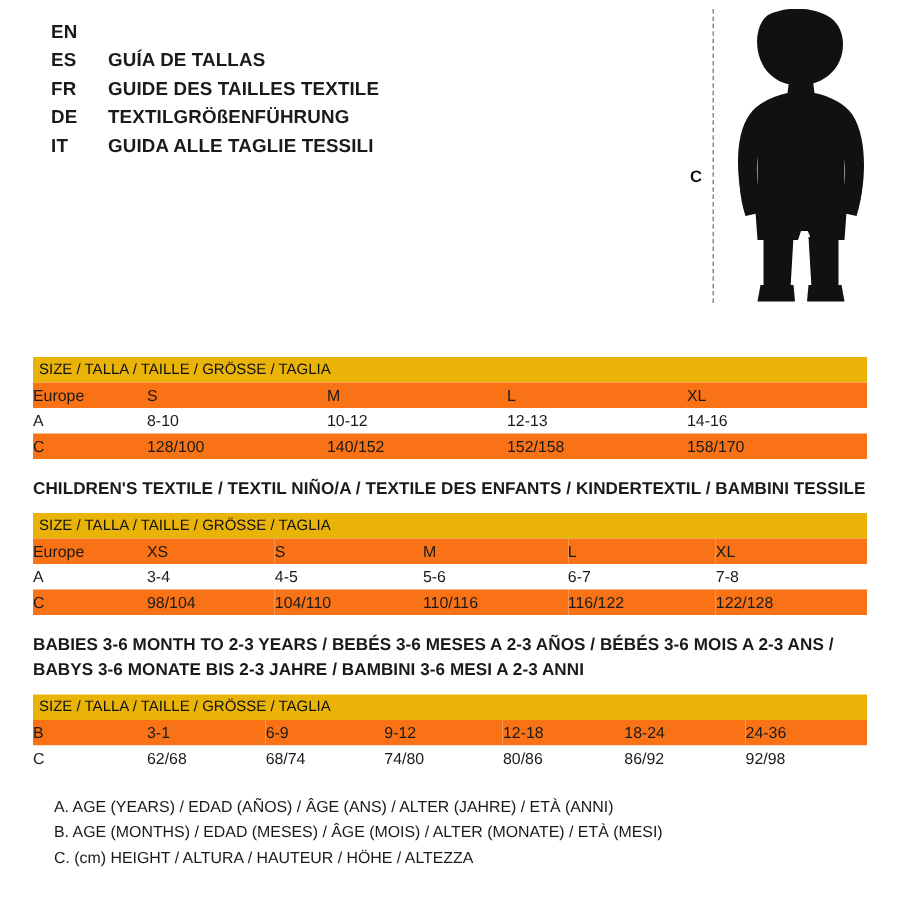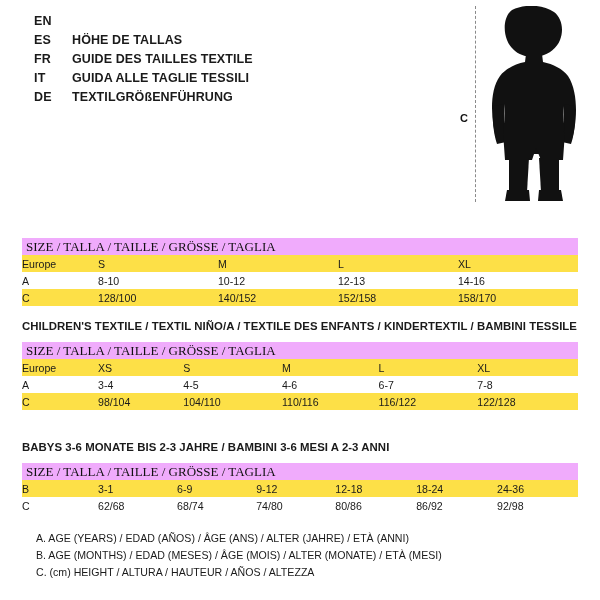--- a/index.html
+++ b/index.html
@@ -95,31 +95,30 @@
     border-collapse: collapse;
     font-size: 10.6px;
     width: 556px;
   }
   table.size-table td {
     padding: 0;
     height: 17px;
     vertical-align: middle;
   }
   .hdr-row td {
-    background: #f0abfc;
+    background: #eab308;
     font-weight: normal;
     color: #111;
-    font-size: 13px;
-    font-family: Liberation Serif, serif;
+    font-size: 10px;
   }
   .hdr-row td.hdr-label {
     padding-left: 4px;
   }
   .row-shade td {
-    background: #fde047;
+    background: #f97316;
   }
   .row-plain td {
     background: #ffffff;
   }
   .cell-key {
     padding-left: 4px;
     width: 76px;
   }
 
   
@@ -139,33 +138,33 @@
 <body>
 
 <div class="page">
 
   <div class="lang-block">
     <div class="lang-row">
       <div class="lang-code">EN</div>
     </div>
     <div class="lang-row">
       <div class="lang-code">ES</div>
-      <div class="lang-text">HÖHE DE TALLAS</div>
+      <div class="lang-text">GUÍA DE TALLAS</div>
     </div>
     <div class="lang-row">
       <div class="lang-code">FR</div>
       <div class="lang-text">GUIDE DES TAILLES TEXTILE</div>
     </div>
     <div class="lang-row">
+      <div class="lang-code">DE</div>
+      <div class="lang-text">TEXTILGRÖßENFÜHRUNG</div>
+    </div>
+    <div class="lang-row">
       <div class="lang-code">IT</div>
       <div class="lang-text">GUIDA ALLE TAGLIE TESSILI</div>
-    </div>
-    <div class="lang-row">
-      <div class="lang-code">DE</div>
-      <div class="lang-text">TEXTILGRÖßENFÜHRUNG</div>
     </div>
   </div>
 
   <div class="figure-wrap">
     <div class="dashed-line"></div>
     <div class="c-label">C</div>
     <svg class="silhouette" width="110" height="200" viewBox="0 0 110 200">
 
       <path fill="#111111" d="M33 4 C45 -2 63 -2 75 6 C83 12 85 24 81 34 C78 42 70 48 62 50 L46 50 C38 48 31 42 28 34 C24 24 25 10 33 4 Z"></path>
 
@@ -224,35 +223,36 @@
       <td>XS</td>
       <td>S</td>
       <td>M</td>
       <td>L</td>
       <td>XL</td>
     </tr>
     <tr class="row-plain">
       <td class="cell-key">A</td>
       <td>3-4</td>
       <td>4-5</td>
-      <td>4-6</td>
+      <td>5-6</td>
       <td>6-7</td>
       <td>7-8</td>
     </tr>
     <tr class="row-shade">
       <td class="cell-key">C</td>
       <td>98/104</td>
       <td>104/110</td>
       <td>110/116</td>
       <td>116/122</td>
       <td>122/128</td>
     </tr>
   </tbody>
     </table>
 
+  <div class="section-title" style="top:424px;">BABIES 3-6 MONTH TO 2-3 YEARS / BEBÉS 3-6 MESES A 2-3 AÑOS / BÉBÉS 3-6 MOIS A 2-3 ANS /</div>
   <div class="section-title" style="top:441px;">BABYS 3-6 MONATE BIS 2-3 JAHRE / BAMBINI 3-6 MESI A 2-3 ANNI</div>
   <table class="size-table" style="top:463px;">
     <tbody>
         <tr class="hdr-row">
       <td class="hdr-label" colspan="7">SIZE / TALLA / TAILLE / GRÖSSE / TAGLIA</td>
     </tr>
     <tr class="row-shade">
       <td class="cell-key">B</td>
       <td>3-1</td>
       <td>6-9</td>
@@ -269,16 +269,16 @@
       <td>80/86</td>
       <td>86/92</td>
       <td>92/98</td>
     </tr>
   </tbody>
     </table>
 
   <div class="legend" style="top:530px;">
     <div class="legend-line">A. AGE (YEARS) / EDAD (AÑOS) / ÂGE (ANS) / ALTER (JAHRE) / ETÀ (ANNI)</div>
     <div class="legend-line">B. AGE (MONTHS) / EDAD (MESES) / ÂGE (MOIS) / ALTER (MONATE) / ETÀ (MESI)</div>
-    <div class="legend-line">C. (cm) HEIGHT / ALTURA / HAUTEUR / AÑOS / ALTEZZA</div>
+    <div class="legend-line">C. (cm) HEIGHT / ALTURA / HAUTEUR / HÖHE / ALTEZZA</div>
   </div>
 
 </div>
 
 </body></html>

